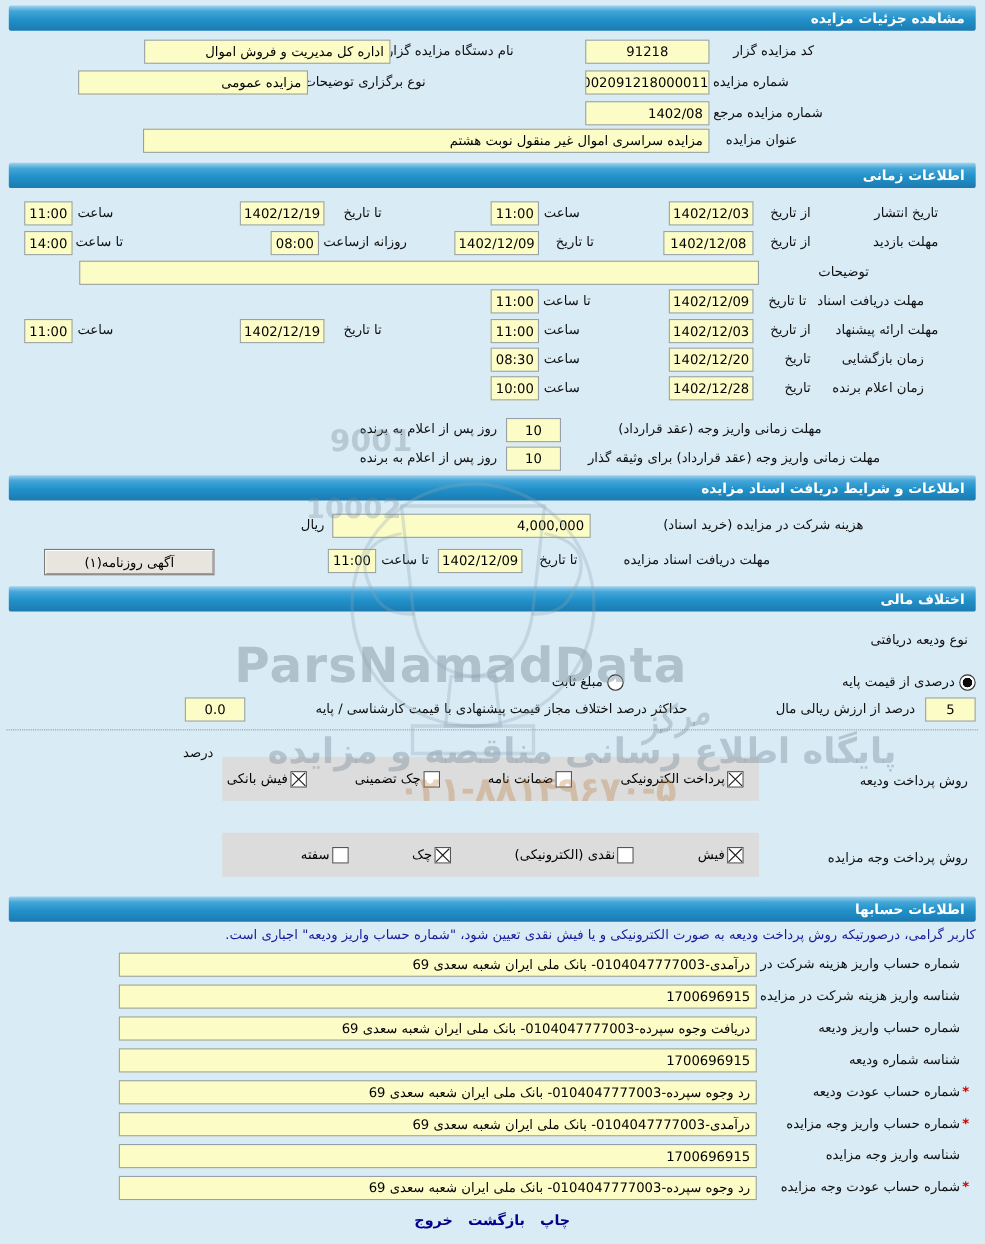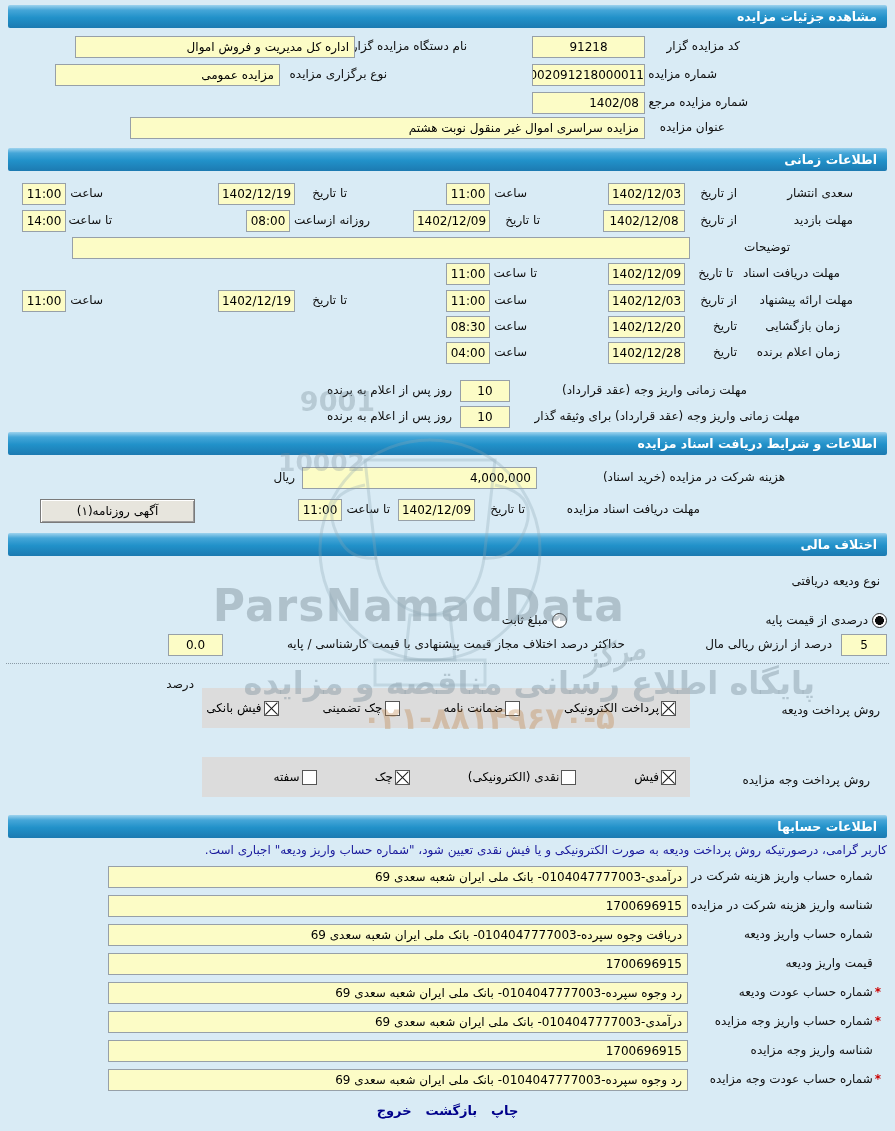--- a/index.html
+++ b/index.html
@@ -69,43 +69,43 @@
   </svg>
 
   <div class="bar" style="top:5px;padding-left:40px;">
     <span>مشاهده جزئیات مزایده</span>
   </div>
 
   <div class="trow" style="top:36px;">
     <span class="lb" style="right:155px;">کد مزایده گزار</span>
     <span class="box" style="right:250px;width:113px;">91218</span>
     <span class="lb" style="right:428px;">نام دستگاه مزایده گزار</span>
-    <span class="box ra" style="right:540px;width:280px;">اداره کل مدیریت و فروش اموال</span>
+    <span class="box ra" style="right:540px;width:224px;">اداره کل مدیریت و فروش اموال</span>
   </div>
   <div class="trow" style="top:64px;">
     <span class="lb" style="right:178px;">شماره مزایده</span>
     <span class="box" style="right:250px;width:113px;">2002091218000011</span>
-    <span class="lb" style="right:508px;">نوع برگزاری مزایده</span>
-    <span class="box ra" style="right:615px;width:225px;">مزایده عمومی</span>
+    <span class="lb" style="right:508px;">نوع برگزاری توضیحات</span>
+    <span class="box ra" style="right:615px;width:209px;">مزایده عمومی</span>
   </div>
   <div class="trow" style="top:92px;">
     <span class="lb" style="right:147px;">شماره مزایده مرجع</span>
     <span class="box ra" style="right:250px;width:113px;">1402/08</span>
   </div>
   <div class="trow" style="top:117px;">
     <span class="lb" style="right:170px;">عنوان مزایده</span>
     <span class="box ra" style="right:250px;width:515px;">مزایده سراسری اموال غیر منقول نوبت هشتم</span>
   </div>
 
   <div class="bar" style="top:148px;">
     <span>اطلاعات زمانی</span>
   </div>
 
   <div class="trow" style="top:183px;">
-    <span class="lb" style="right:42px;">سعدی انتشار</span>
+    <span class="lb" style="right:42px;">تاریخ انتشار</span>
     <span class="lb" style="right:158px;">از تاریخ</span>
     <span class="box" style="right:210px;width:77px;">1402/12/03</span>
     <span class="lb" style="right:368px;">ساعت</span>
     <span class="box" style="right:405px;width:44px;">11:00</span>
     <span class="lb" style="right:548px;">تا تاریخ</span>
     <span class="box" style="right:600px;width:77px;">1402/12/19</span>
     <span class="lb" style="right:792px;">ساعت</span>
     <span class="box" style="right:829px;width:44px;">11:00</span>
   </div>
 
@@ -152,21 +152,21 @@
     <span class="box" style="right:210px;width:77px;">1402/12/20</span>
     <span class="lb" style="right:368px;">ساعت</span>
     <span class="box" style="right:405px;width:44px;">08:30</span>
   </div>
 
   <div class="trow" style="top:342px;">
     <span class="lb" style="right:55px;">زمان اعلام برنده</span>
     <span class="lb" style="right:158px;">تاریخ</span>
     <span class="box" style="right:210px;width:77px;">1402/12/28</span>
     <span class="lb" style="right:368px;">ساعت</span>
-    <span class="box" style="right:405px;width:44px;">04:00</span>
+    <span class="box" style="right:405px;width:44px;">10:00</span>
   </div>
 
   <div class="trow" style="top:380px;">
     <span class="lb" style="right:148px;">مهلت زمانی واریز وجه (عقد قرارداد)</span>
     <span class="box" style="right:385px;width:50px;">10</span>
     <span class="lb" style="right:443px;">روز پس از اعلام به برنده</span>
   </div>
   <div class="trow" style="top:406px;">
     <span class="lb" style="right:95px;">مهلت زمانی واریز وجه (عقد قرارداد) برای وثیقه گذار</span>
     <span class="box" style="right:385px;width:50px;">10</span>
@@ -233,21 +233,21 @@
       <span class="cb"></span>
       <span>چک تضمینی</span>
     </span>
     <span class="cbitem">
       <span class="cb checked"></span>
       <span>فیش بانکی</span>
     </span>
   </div>
 
   <div class="trow" style="top:770px;">
-    <span class="lb" style="right:25px;">روش پرداخت وجه مزایده</span>
+    <span class="lb" style="right:15px;">روش پرداخت وجه مزایده</span>
   </div>
   <div class="cbgroup" style="top:757px;right:205px;width:488px;gap:58px;">
     <span class="cbitem">
       <span class="cb checked"></span>
       <span>فیش</span>
     </span>
     <span class="cbitem">
       <span class="cb"></span>
       <span>نقدی (الکترونیکی)</span>
     </span>
@@ -275,21 +275,21 @@
   </div>
   <div class="trow" style="top:895px;">
     <span class="lb" style="right:14px;"><span class="star" style="visibility: hidden;">*</span><span>شناسه واریز هزینه شرکت در مزایده</span></span>
     <span class="box ra" style="right:207px;width:580px;">1700696915</span>
   </div>
   <div class="trow" style="top:924px;">
     <span class="lb" style="right:14px;"><span class="star" style="visibility: hidden;">*</span><span>شماره حساب واریز ودیعه</span></span>
     <span class="box ra" style="right:207px;width:580px;">دریافت وجوه سپرده-0104047777003- بانک ملی ایران شعبه سعدی 69</span>
   </div>
   <div class="trow" style="top:953px;">
-    <span class="lb" style="right:14px;"><span class="star" style="visibility: hidden;">*</span><span>قیمت واریز ودیعه</span></span>
+    <span class="lb" style="right:14px;"><span class="star" style="visibility: hidden;">*</span><span>شناسه شماره ودیعه</span></span>
     <span class="box ra" style="right:207px;width:580px;">1700696915</span>
   </div>
   <div class="trow" style="top:982px;">
     <span class="lb" style="right:14px;"><span class="star">*</span><span>شماره حساب عودت ودیعه</span></span>
     <span class="box ra" style="right:207px;width:580px;">رد وجوه سپرده-0104047777003- بانک ملی ایران شعبه سعدی 69</span>
   </div>
   <div class="trow" style="top:1011px;">
     <span class="lb" style="right:14px;"><span class="star">*</span><span>شماره حساب واریز وجه مزایده</span></span>
     <span class="box ra" style="right:207px;width:580px;">درآمدی-0104047777003- بانک ملی ایران شعبه سعدی 69</span>
   </div>

